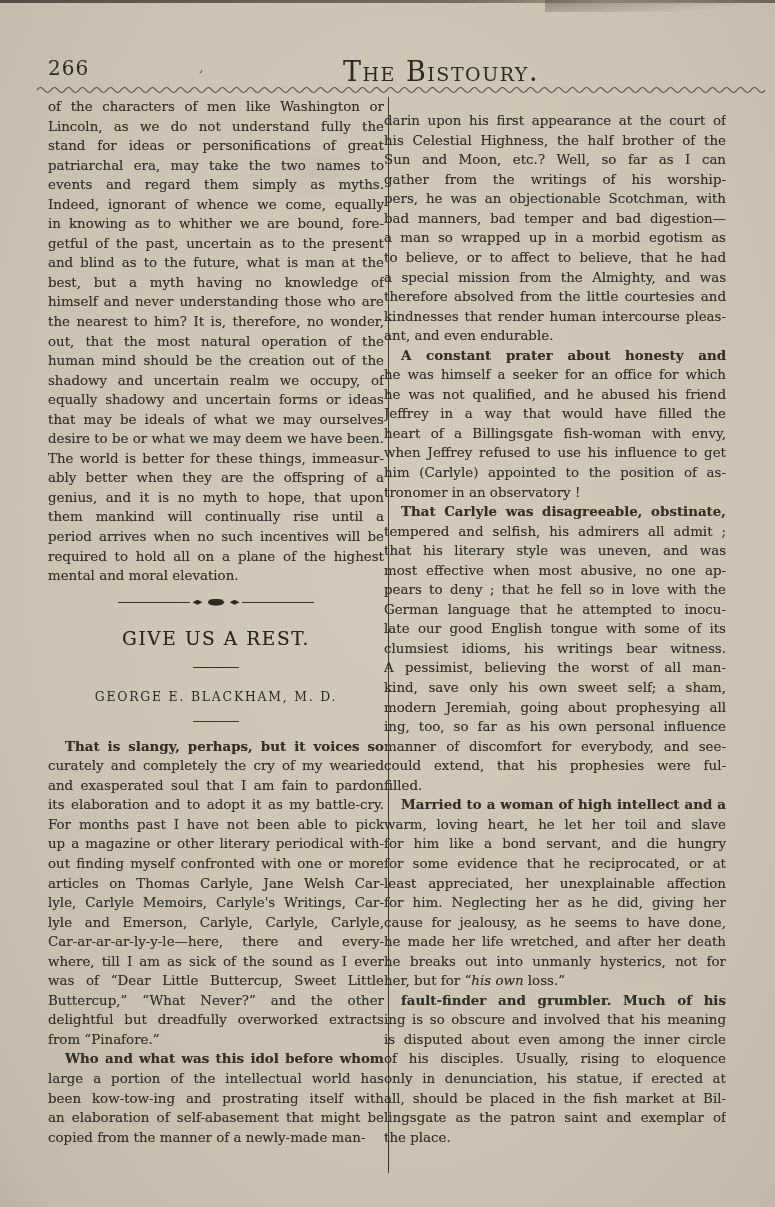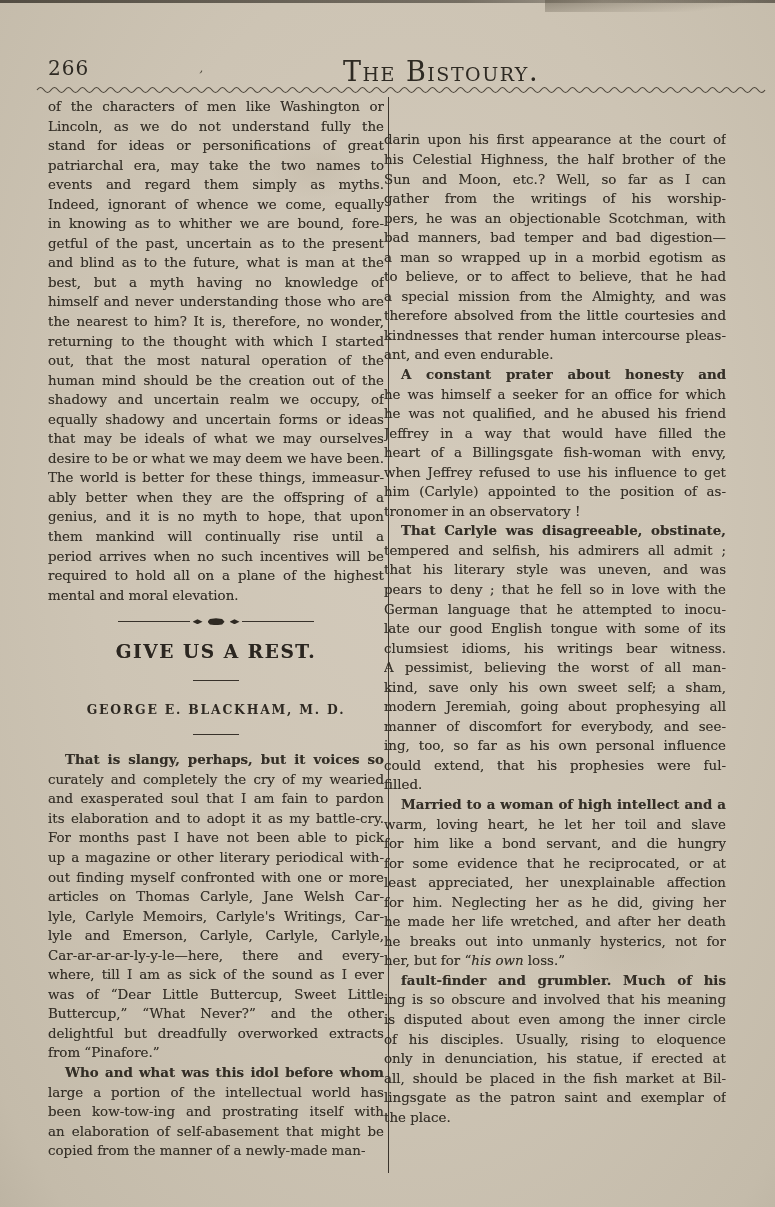--- a/index.html
+++ b/index.html
@@ -32,49 +32,49 @@
   .journal{
     position:absolute;left:441px;top:0;transform:translateX(-50%);
     font-variant:small-caps;font-variant-caps:small-caps;
     font-size:27px;letter-spacing:1.5px;color:#2e2a23;white-space:nowrap;
   }
   .stray{position:absolute;left:198px;top:12px;font-size:13px;color:#534c40;transform:rotate(14deg);}
   .wavy{position:absolute;left:36px;top:83px;}
   .wavy path{stroke:#4c453a;stroke-width:1.15;fill:none;}
   
   .divider{position:absolute;left:388px;top:97px;width:1px;height:1076px;background:#3a342c;}
-  .columns{position:absolute;top:97px;left:48px;width:690px;display:flex;align-items:center;}
+  .columns{position:absolute;top:97px;left:48px;width:690px;display:flex;align-items:flex-end;}
   .col{display:block;}
   .col.left{width:336px;}
   .col.right{width:342px;margin-left:0;}
   .line{
     height:19.55px;line-height:19.55px;overflow:hidden;white-space:normal;
     font-size:13.4px;color:#342f27;
     text-align:justify;text-align-last:justify;
     text-shadow:0 0 .5px rgba(46,40,32,.45);
   }
   .line.last{text-align-last:left;}
   .para{margin:0;padding:0;}
   .para.indent .line:first-child{text-indent:17px;font-weight:bold;}
   
   .orn{width:196px;margin:13px auto 0 auto;height:7px;display:flex;align-items:center;}
   .orn-line{flex:1;height:1px;background:#37312a;}
   .dia{background:#2e2922;margin:0 2.5px;flex:0 0 auto;}
   .dia.small{width:10px;height:5px;clip-path:polygon(0 50%,50% 0,100% 50%,50% 100%);}
   .dia.big{width:17px;height:7px;clip-path:polygon(0 50%,14% 12%,50% 0,86% 12%,100% 50%,86% 88%,50% 100%,14% 88%);}
   .article-title{
-    margin:16px 0 0 0;text-align:center;
-    font-size:18.5px;font-weight:bold;letter-spacing:1.6px;color:#2b2620;
+    margin:22px 0 0 0;text-align:center;
+    font-size:18.5px;font-weight:normal;letter-spacing:1.6px;color:#2b2620;
     text-shadow:0 0 .6px rgba(40,34,26,.5);
   }
   .short-rule{width:46px;height:1px;background:#37312a;margin:18px auto 0 auto;}
   .short-rule.r2{margin-top:17px;}
   .byline{
     margin:21px 0 0 0;text-align:center;
-    font-size:12.4px;font-weight:bold;letter-spacing:1.8px;color:#2e2922;
+    font-size:12.4px;font-weight:normal;letter-spacing:1.8px;color:#2e2922;
   }
   .after-byline-gap{height:15px;}
   .ital{font-style:italic;}
 </style>
 </head>
 <body>
 
 <div class="page">
 
   <div class="top-edge"></div>
@@ -103,21 +103,20 @@
           <div class="line">stand for ideas or personifications of great</div>
           <div class="line">patriarchal era, may take the two names to</div>
           <div class="line">events and regard them simply as myths.</div>
           <div class="line">Indeed, ignorant of whence we come, equally</div>
           <div class="line">in knowing as to whither we are bound, fore-</div>
           <div class="line">getful of the past, uncertain as to the present</div>
           <div class="line">and blind as to the future, what is man at the</div>
           <div class="line">best, but a myth having no knowledge of</div>
           <div class="line">himself and never understanding those who are</div>
           <div class="line">the nearest to him? It is, therefore, no wonder,</div>
-          <div class="line">returning to the thought with which I started</div>
           <div class="line">out, that the most natural operation of the</div>
           <div class="line">human mind should be the creation out of the</div>
           <div class="line">shadowy and uncertain realm we occupy, of</div>
           <div class="line">equally shadowy and uncertain forms or ideas</div>
           <div class="line">that may be ideals of what we may ourselves</div>
           <div class="line">desire to be or what we may deem we have been.</div>
           <div class="line">The world is better for these things, immeasur-</div>
           <div class="line">ably better when they are the offspring of a</div>
           <div class="line">genius, and it is no myth to hope, that upon</div>
           <div class="line">them mankind will continually rise until a</div>
@@ -189,39 +188,41 @@
           <div class="line">Jeffrey in a way that would have filled the</div>
           <div class="line">heart of a Billingsgate fish-woman with envy,</div>
           <div class="line">when Jeffrey refused to use his influence to get</div>
           <div class="line">him (Carlyle) appointed to the position of as-</div>
           <div class="line last">tronomer in an observatory !</div>
         </div>
       <div class="para indent">
           <div class="line">That Carlyle was disagreeable, obstinate, hot-</div>
           <div class="line">tempered and selfish, his admirers all admit ;</div>
           <div class="line">that his literary style was uneven, and was</div>
+          <div class="line">most effective when most abusive, no one ap-</div>
           <div class="line">pears to deny ; that he fell so in love with the</div>
           <div class="line">German language that he attempted to inocu-</div>
           <div class="line">late our good English tongue with some of its</div>
           <div class="line">clumsiest idioms, his writings bear witness.</div>
           <div class="line">A pessimist, believing the worst of all man-</div>
           <div class="line">kind, save only his own sweet self; a sham,</div>
           <div class="line">modern Jeremiah, going about prophesying all</div>
+          <div class="line">ing, too, so far as his own personal influence</div>
           <div class="line">manner of discomfort for everybody, and see-</div>
-          <div class="line">ing, too, so far as his own personal influence</div>
           <div class="line">could extend, that his prophesies were ful-</div>
           <div class="line last">filled.</div>
         </div>
       <div class="para indent">
           <div class="line">Married to a woman of high intellect and a</div>
           <div class="line">warm, loving heart, he let her toil and slave</div>
           <div class="line">for him like a bond servant, and die hungry</div>
           <div class="line">for some evidence that he reciprocated, or at</div>
           <div class="line">least appreciated, her unexplainable affection</div>
           <div class="line">for him. Neglecting her as he did, giving her</div>
+          <div class="line">cause for jealousy, as he seems to have done,</div>
           <div class="line">he made her life wretched, and after her death</div>
           <div class="line">he breaks out into unmanly hysterics, not for</div>
           <div class="line last"><span>her, but for “</span><span class="ital">his own</span><span> loss.”</span></div>
         </div>
       <div class="para indent">
           <div class="line">fault-finder and grumbler. Much of his writ-</div>
           <div class="line">ing is so obscure and involved that his meaning</div>
           <div class="line">is disputed about even among the inner circle</div>
           <div class="line">of his disciples. Usually, rising to eloquence</div>
           <div class="line">only in denunciation, his statue, if erected at</div>

